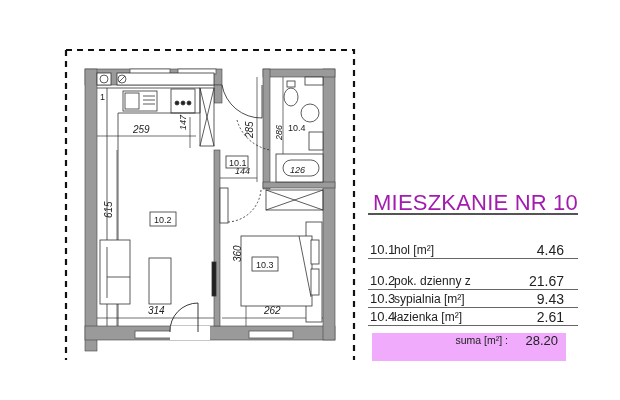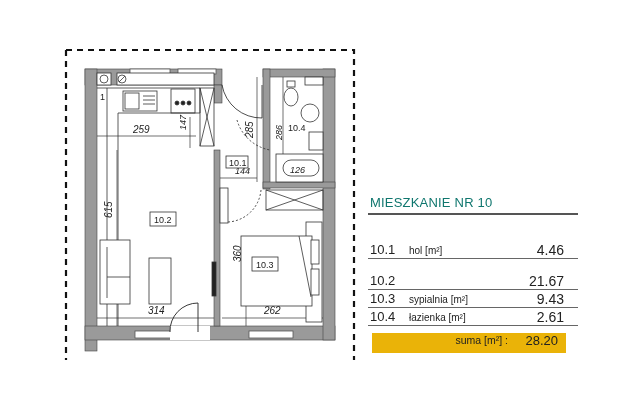--- a/index.html
+++ b/index.html
@@ -1,24 +1,24 @@
 <!DOCTYPE html>
 <html><head>
 <meta charset="utf-8">
 <style>
   html, body { margin: 0; padding: 0; background: #ffffff; }
   body { width: 620px; height: 400px; position: relative; overflow: hidden; font-family: "Liberation Sans", sans-serif; }
   .plan { position: absolute; left: 0; top: 0; width: 370px; height: 400px; }
   .table { position: absolute; left: 368px; top: 193px; width: 210px; }
-  .title { font-size: 13px; color: #0f766e; letter-spacing: 0.2px; padding-left: 2px; height: 20px; line-height: 20px; border-bottom: 2px solid #555; }
+  .title { font-size: 22px; color: #a21caf; letter-spacing: 0.2px; padding-left: 2px; height: 20px; line-height: 20px; border-bottom: 2px solid #555; text-align: right; }
   .row { position: relative; border-bottom: 1.5px solid #666; font-size: 12px; color: #222; }
   .row .num { position: absolute; left: 2px; bottom: 1px; font-size: 13px; }
-  .row .lbl { position: absolute; left: 41px; bottom: 2px; font-size: 10px; line-height: 11px; }
+  .row .lbl { position: absolute; left: 26px; bottom: 2px; font-size: 12px; line-height: 11px; }
   .row .val { position: absolute; right: 14px; bottom: 0px; font-size: 14px; }
-  .sum { position: absolute; left: 372px; top: 333px; width: 194px; height: 20px; background: #eab308; }
+  .sum { position: absolute; left: 372px; top: 333px; width: 194px; height: 28px; background: #f0abfc; }
   .sum .lbl { position: absolute; right: 58px; top: 1px; font-size: 10.5px; color: #222; }
   .sum .val { position: absolute; right: 8px; top: 0px; font-size: 13px; color: #222; }
   svg text { font-family: "Liberation Sans", sans-serif; }
 </style>
 </head>
 <body>
 
 <div class="plan">
 <svg width="370" height="400" viewBox="0 0 370 400" xmlns="http://www.w3.org/2000/svg">
 
@@ -161,20 +161,21 @@
   <div class="title">MIESZKANIE NR  10</div>
   <div style="height:24px"></div>
   <div class="row" style="height:19px">
     <span class="num">10.1</span>
     <span class="lbl">hol [m²]</span>
     <span class="val">4.46</span>
   </div>
   <div class="row" style="height:30px">
     <span class="num">10.2</span>
     <span class="lbl" style="bottom:2px">
+      <span style="display:block">pok. dzienny z</span>
     </span>
     <span class="val">21.67</span>
   </div>
   <div class="row" style="height:17px">
     <span class="num">10.3</span>
     <span class="lbl">sypialnia [m²]</span>
     <span class="val">9.43</span>
   </div>
   <div class="row" style="height:17px">
     <span class="num">10.4</span>

